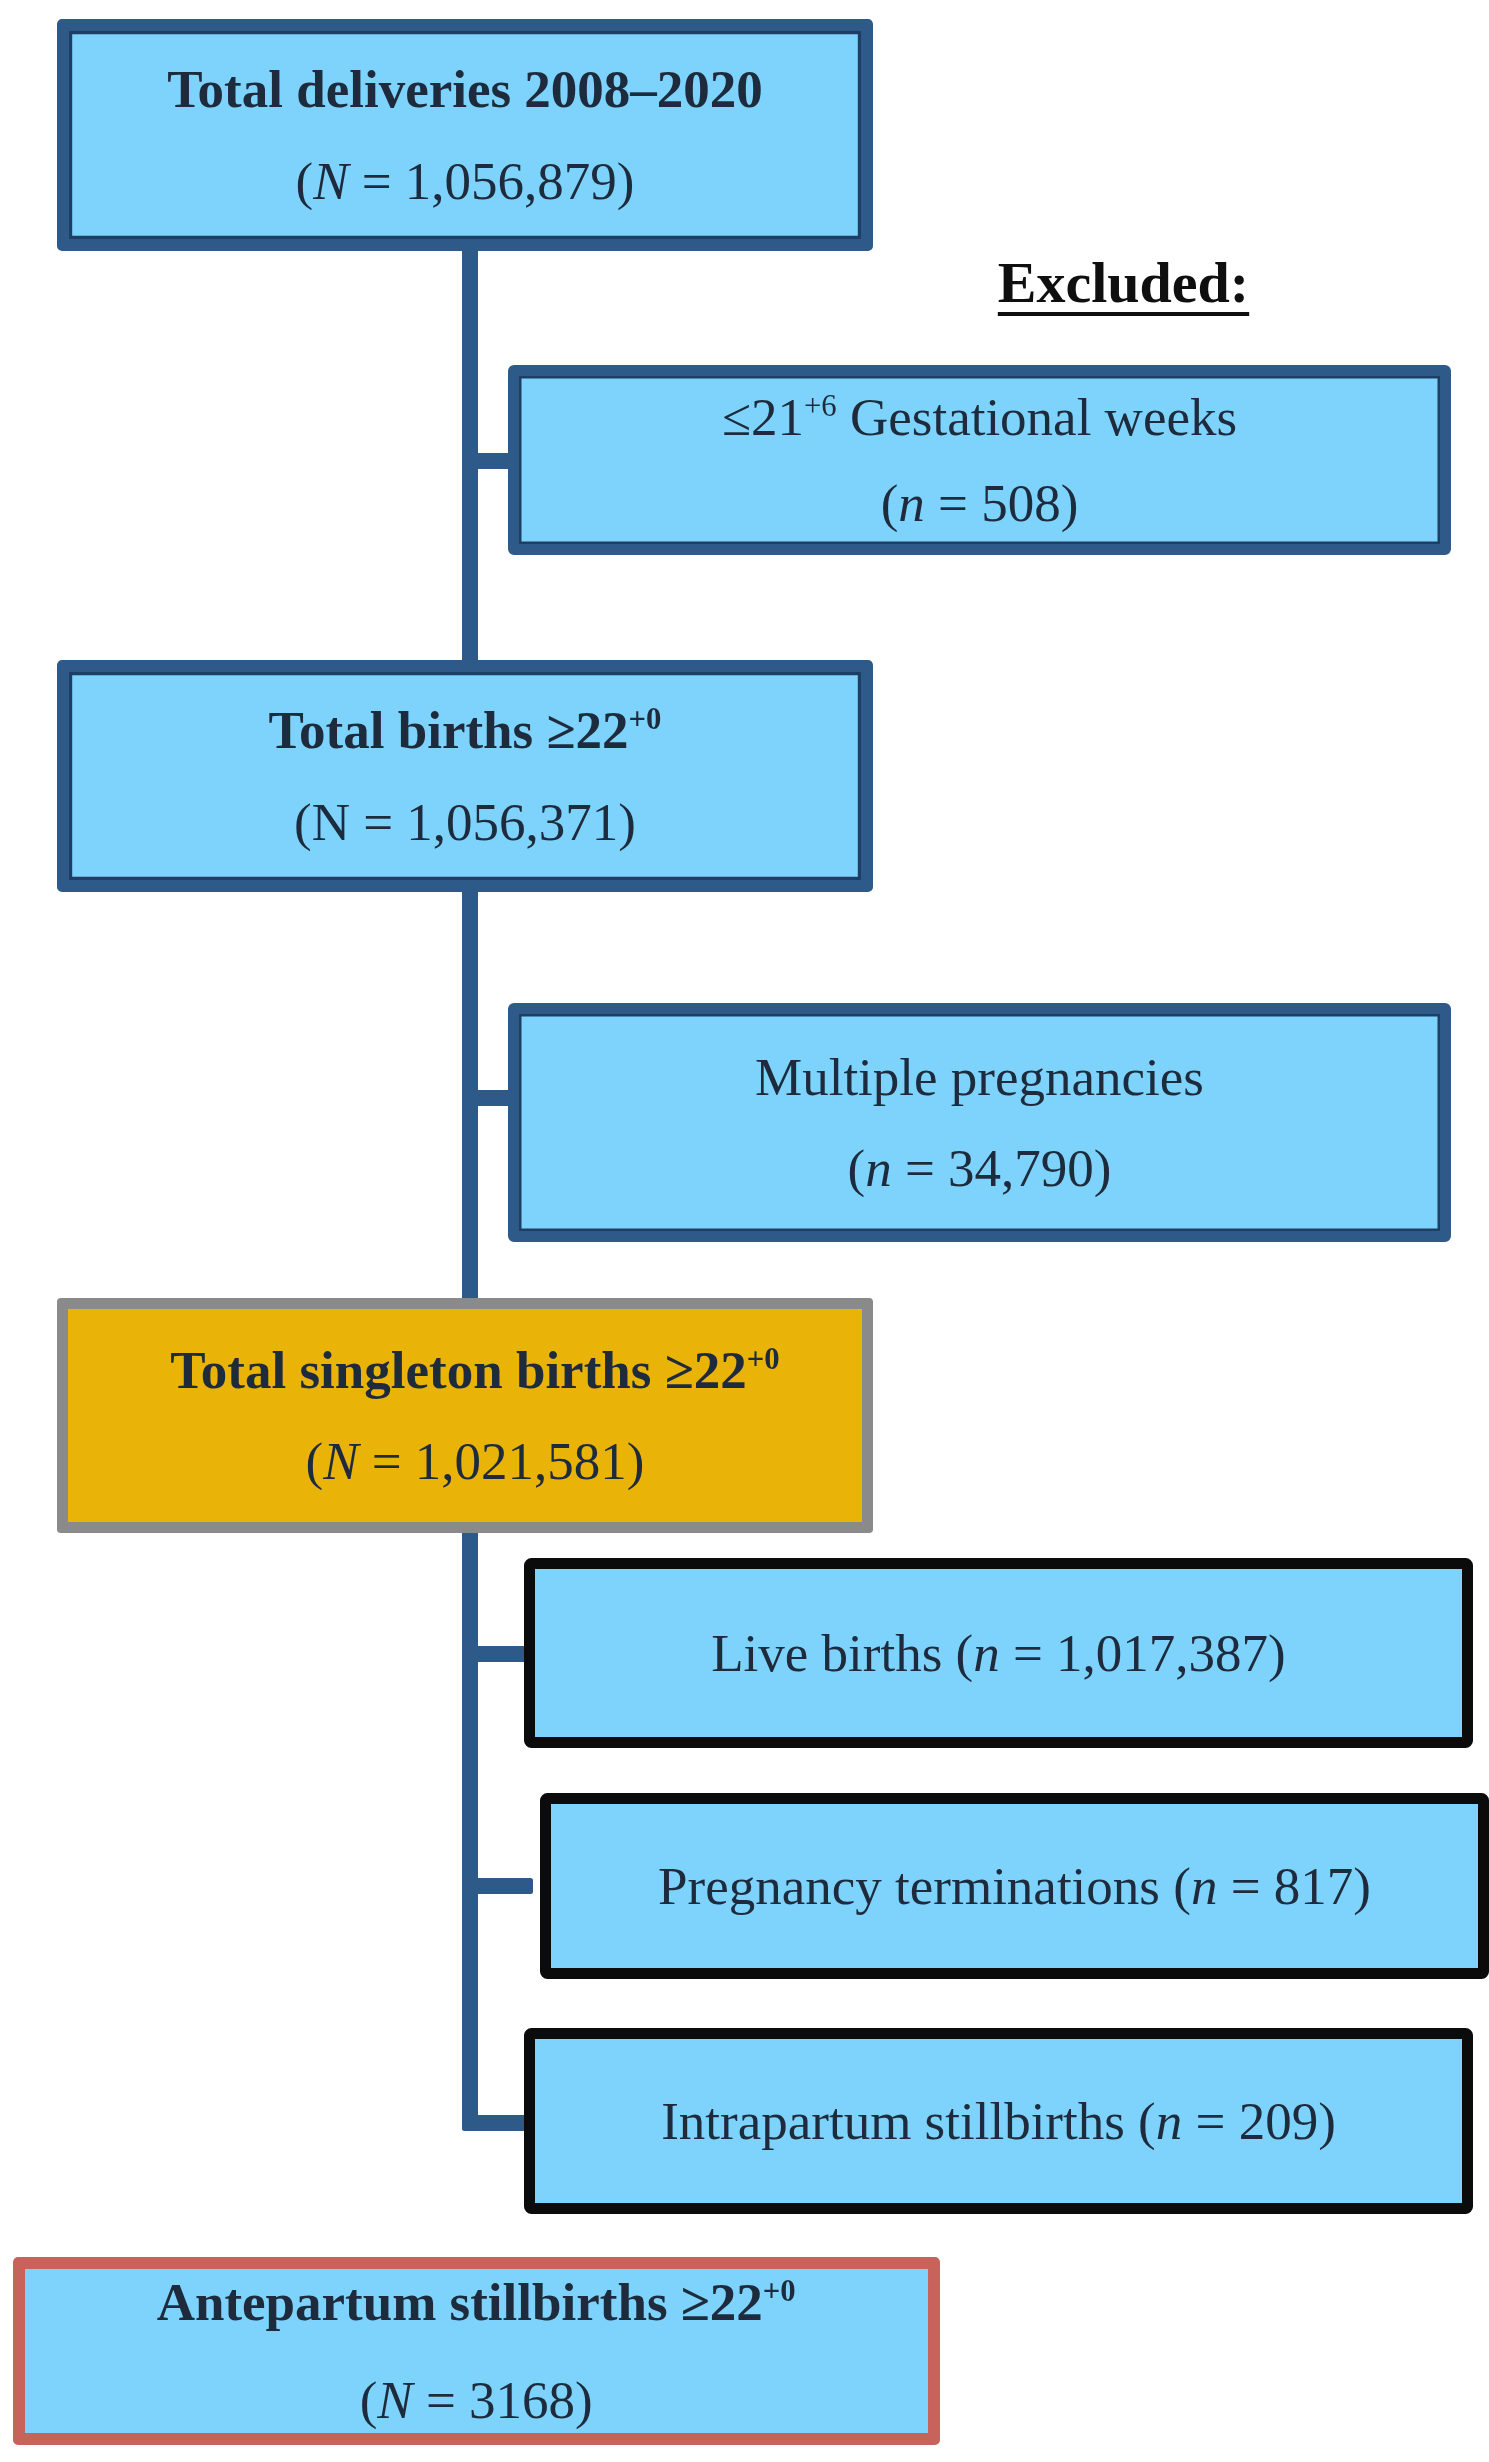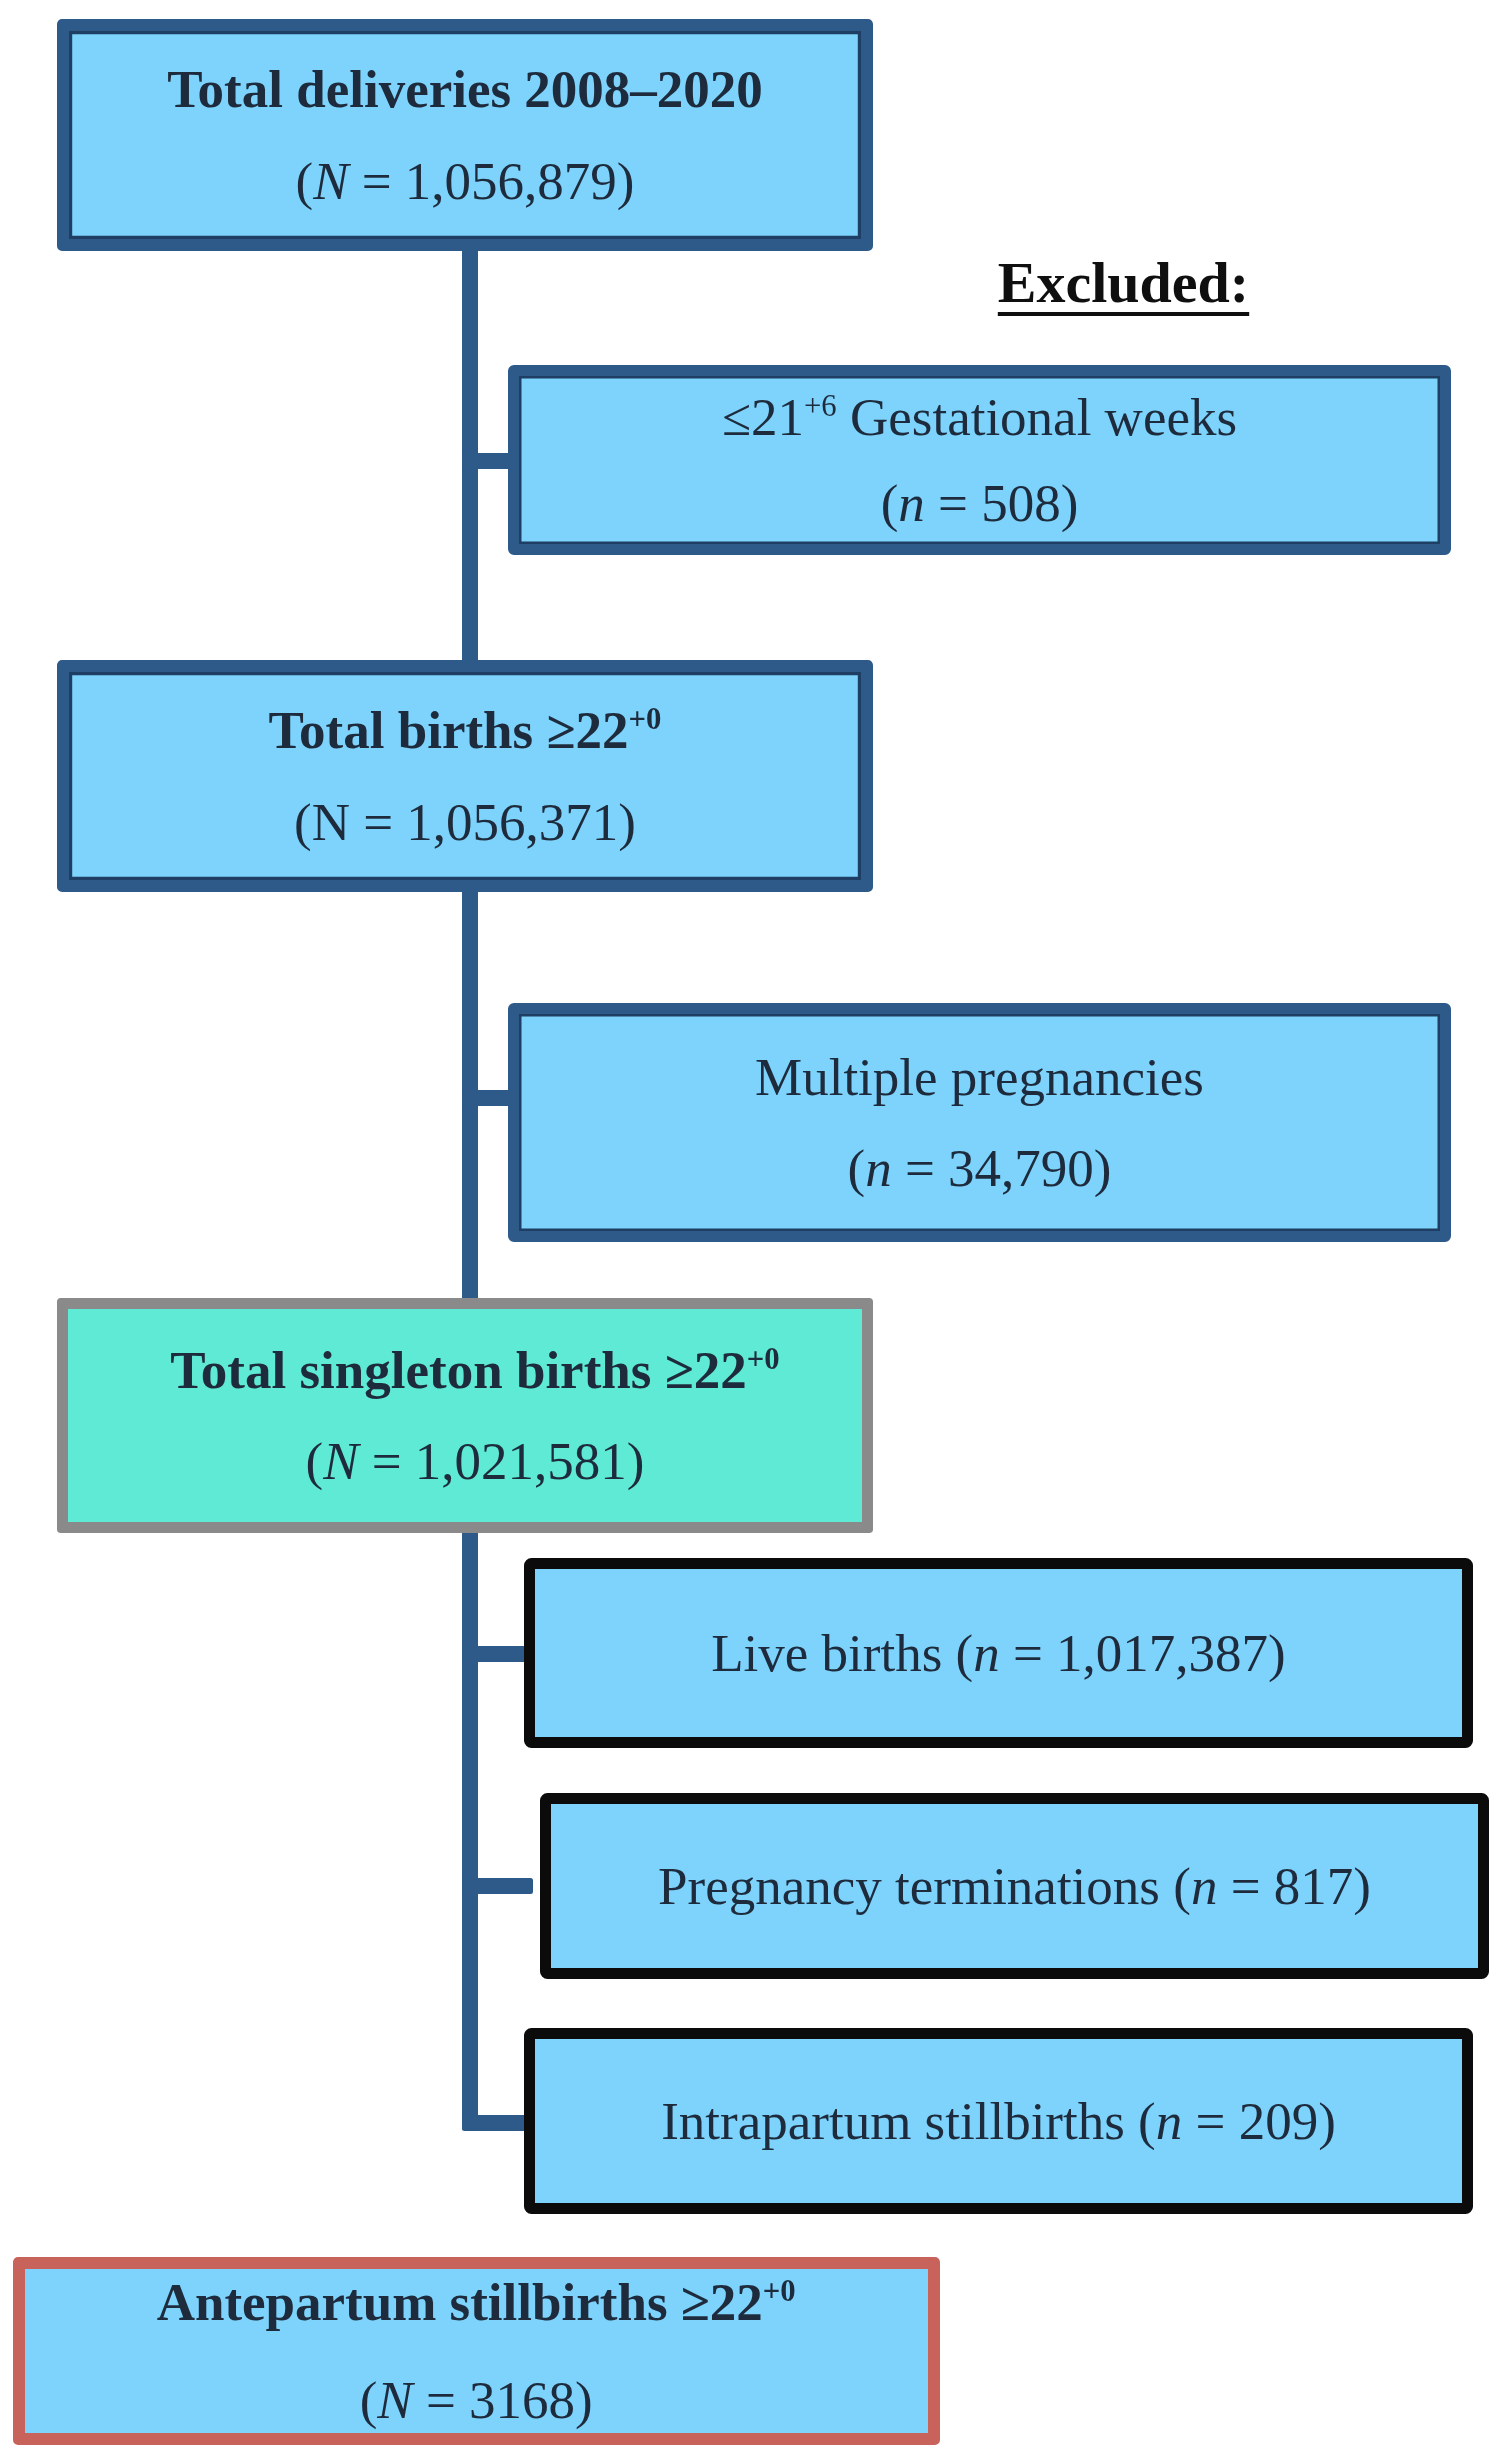--- a/index.html
+++ b/index.html
@@ -29,21 +29,21 @@
     box-shadow:inset 0 0 0 3.2px #1e3f63;
   }
   .box.blue-thin{
     border:11.4px solid #2d5a88;
     border-radius:6px;
     box-shadow:inset 0 0 0 2.5px #1e3f63;
   }
   .box.gray{
     border:11.4px solid #8a8a8a;
     border-radius:3.8px;
-    background:#5eead4;
+    background:#eab308;
     padding-left:20px;
   }
   .box.black{
     border:11.4px solid #0b0b0b;
     border-radius:7.6px;
   }
   .box.red{
     border:12.7px solid #c8635b;
     border-radius:5.1px;
   }

